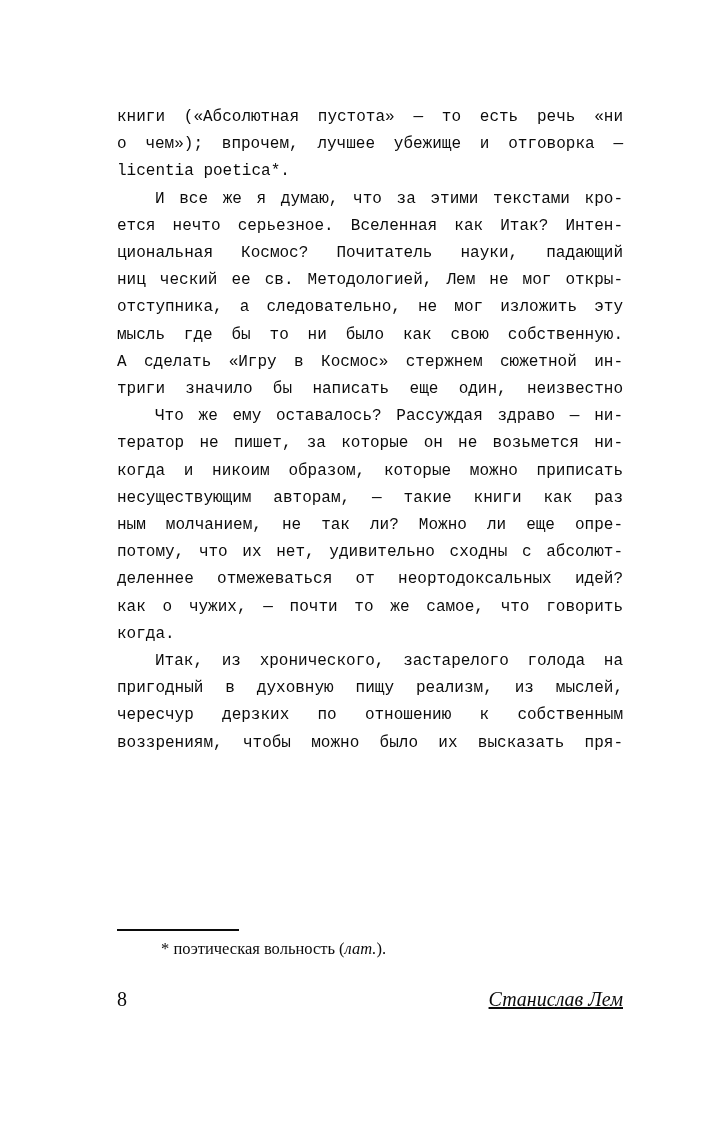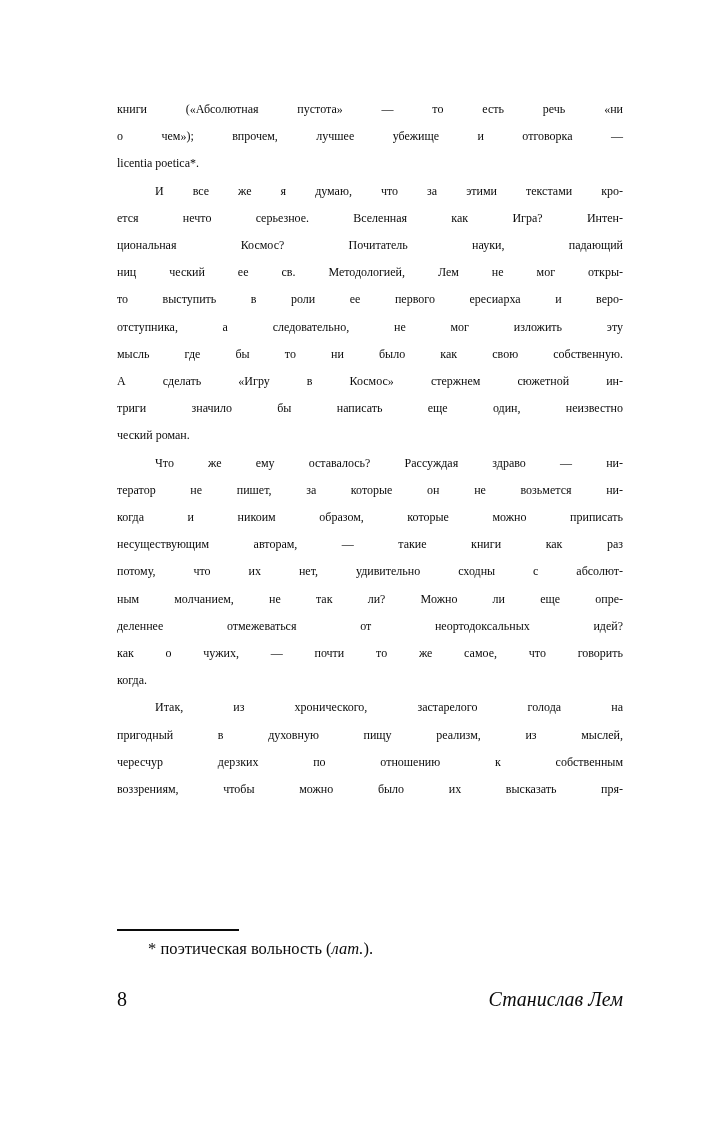--- a/index.html
+++ b/index.html
@@ -9,93 +9,92 @@
     width: 709px;
     height: 1122px;
     background: #ffffff;
     color: #0b0b0b;
     font-family: "Liberation Serif", "DejaVu Serif", serif;
     overflow: hidden;
   }
   .text-block {
     position: absolute;
     left: 117px;
-    top: 96px;
+    top: 104px;
     width: 506px;
-    font-size: 12px;
+    font-size: 16px;
     line-height: 27.2px;
+    font-family: Liberation Mono, monospace;
   }
   .line {
     text-align: justify;
     text-align-last: justify;
   }
   .line.no-just {
     text-align: center;
     text-align-last: left;
   }
   .line.indent { text-indent: 38px; }
   .footnote-sep {
     position: absolute;
     left: 117px;
     top: 929px;
     width: 122px;
     border-top: 2px solid #0b0b0b;
   }
   .footnote {
     position: absolute;
-    left: 114px;
+    left: 127px;
     top: 938px;
     width: 506px;
     font-size: 16.5px;
     line-height: 21px;
     text-indent: 34px;
   }
   .footnote .lang { font-style: italic; }
   .footer {
     position: absolute;
     left: 117px;
     top: 988px;
     width: 506px;
     display: flex;
     justify-content: space-between;
     align-items: baseline;
     font-size: 20px;
   }
-  .footer .author { font-style: italic; }
+  .footer .author { font-style: italic; text-decoration: underline; }
 </style>
 </head>
 <body>
 
 <div class="page">
 
   <main class="text-block">
       <div>
         <div class="line">книги («Абсолютная пустота» — то есть речь «ни</div>
         <div class="line">о чем»); впрочем, лучшее убежище и отговорка —</div>
         <div class="line no-just">licentia poetica*.</div>
       </div>
       <div>
         <div class="line indent">И все же я думаю, что за этими текстами кро-</div>
-        <div class="line">ется нечто серьезное. Вселенная как Игра? Интен-</div>
+        <div class="line">ется нечто серьезное. Вселенная как Итак? Интен-</div>
         <div class="line">циональная Космос? Почитатель науки, падающий</div>
         <div class="line">ниц ческий ее св. Методологией, Лем не мог откры-</div>
-        <div class="line">то выступить в роли ее первого ересиарха и веро-</div>
         <div class="line">отступника, а следовательно, не мог изложить эту</div>
         <div class="line">мысль где бы то ни было как свою собственную.</div>
         <div class="line">А сделать «Игру в Космос» стержнем сюжетной ин-</div>
         <div class="line">триги значило бы написать еще один, неизвестно</div>
-        <div class="line no-just">ческий роман.</div>
       </div>
       <div>
         <div class="line indent">Что же ему оставалось? Рассуждая здраво — ни-</div>
         <div class="line">тератор не пишет, за которые он не возьмется ни-</div>
         <div class="line">когда и никоим образом, которые можно приписать</div>
         <div class="line">несуществующим авторам, — такие книги как раз</div>
+        <div class="line">ным молчанием, не так ли? Можно ли еще опре-</div>
         <div class="line">потому, что их нет, удивительно сходны с абсолют-</div>
-        <div class="line">ным молчанием, не так ли? Можно ли еще опре-</div>
         <div class="line">деленнее отмежеваться от неортодоксальных идей?</div>
         <div class="line">как о чужих, — почти то же самое, что говорить</div>
         <div class="line no-just">когда.</div>
       </div>
       <div>
         <div class="line indent">Итак, из хронического, застарелого голода на</div>
         <div class="line">пригодный в духовную пищу реализм, из мыслей,</div>
         <div class="line">чересчур дерзких по отношению к собственным</div>
         <div class="line">воззрениям, чтобы можно было их высказать пря-</div>
       </div>

